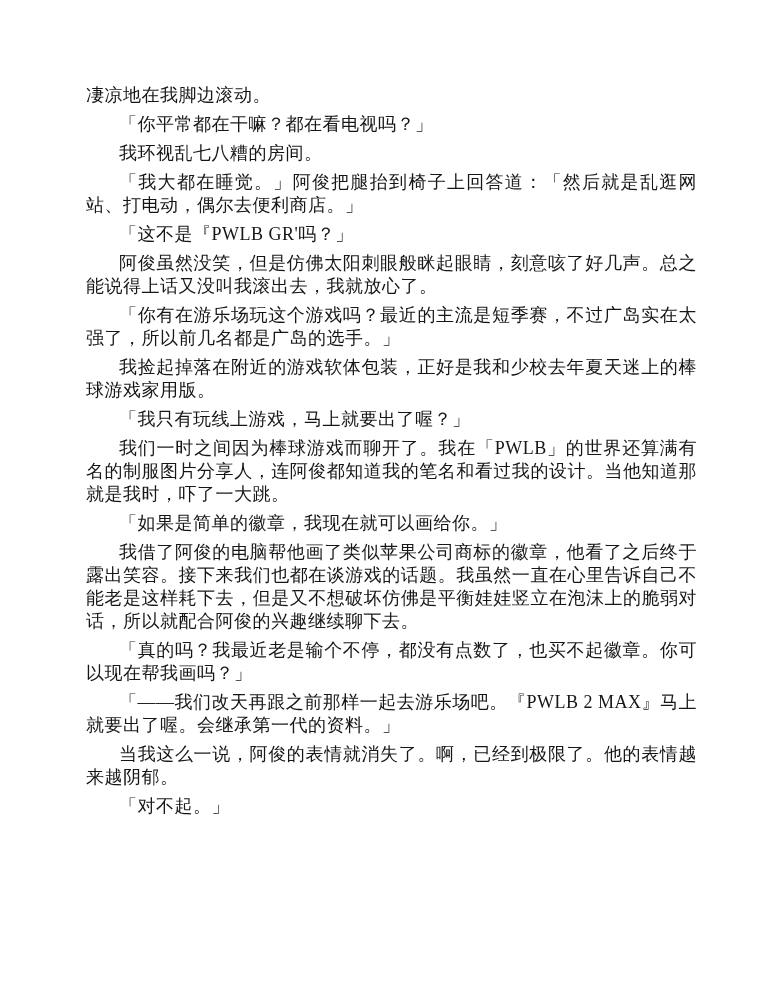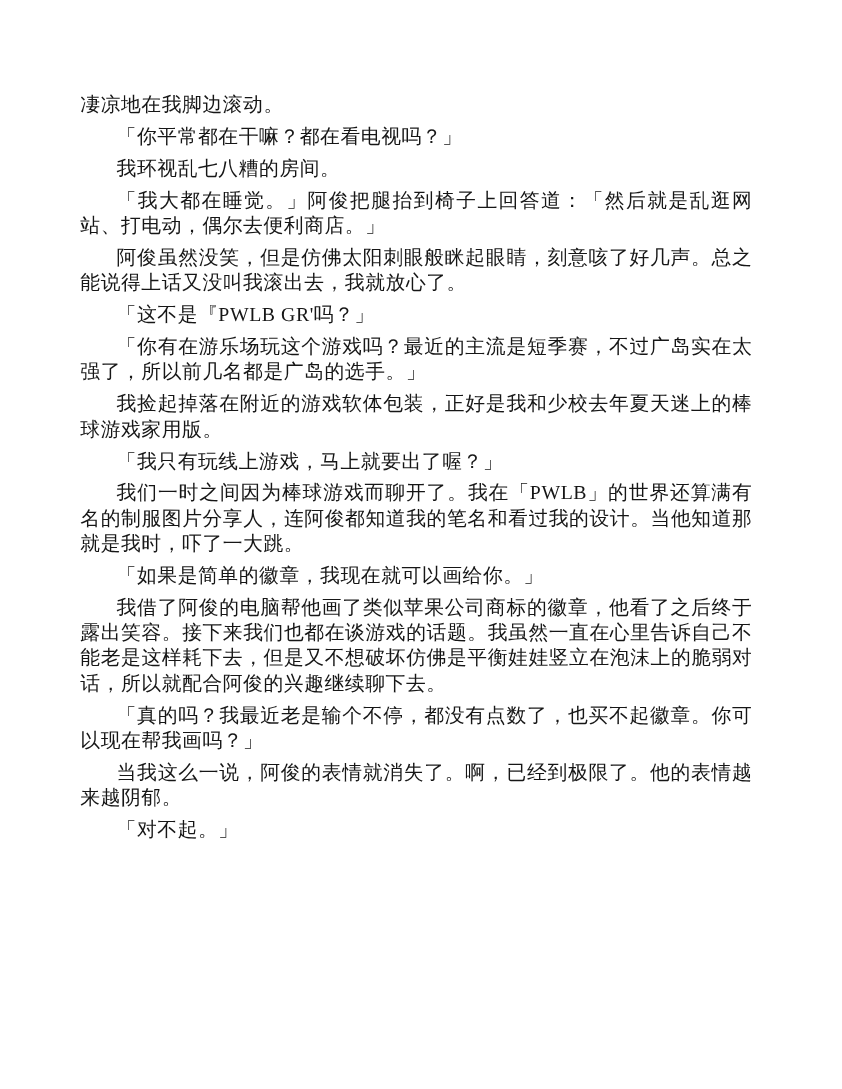--- a/index.html
+++ b/index.html
@@ -9,21 +9,21 @@
   body {
     width: 765px;
     height: 990px;
     background: #ffffff;
     overflow: hidden;
     position: relative;
     font-family: "Liberation Serif", "DejaVu Serif", serif;
   }
   .page {
     position: absolute;
-    left: 73px;
+    left: 86px;
     top: 84px;
     width: 611px;
     color: #161616;
     font-size: 18px;
     line-height: 23px;
     text-align: justify;
     letter-spacing: 0.5px;
   }
   .page p {
     margin: 0 0 6px 0;
@@ -34,24 +34,25 @@
   }
 </style>
 </head>
 <body>
 
 <div class="page">
   <p class="continuation">凄凉地在我脚边滚动。</p>
   <p>「你平常都在干嘛？都在看电视吗？」</p>
   <p>我环视乱七八糟的房间。</p>
   <p>「我大都在睡觉。」阿俊把腿抬到椅子上回答道：「然后就是乱逛网站、打电动，偶尔去便利商店。」</p>
+  <p>「这不是『PWLB GR'吗？」</p>
   <p>阿俊虽然没笑，但是仿佛太阳刺眼般眯起眼睛，刻意咳了好几声。总之能说得上话又没叫我滚出去，我就放心了。</p>
-  <p>「这不是『PWLB GR'吗？」</p>
   <p>「你有在游乐场玩这个游戏吗？最近的主流是短季赛，不过广岛实在太强了，所以前几名都是广岛的选手。」</p>
   <p>我捡起掉落在附近的游戏软体包装，正好是我和少校去年夏天迷上的棒球游戏家用版。</p>
   <p>「我只有玩线上游戏，马上就要出了喔？」</p>
   <p>我们一时之间因为棒球游戏而聊开了。我在「PWLB」的世界还算满有名的制服图片分享人，连阿俊都知道我的笔名和看过我的设计。当他知道那就是我时，吓了一大跳。</p>
   <p>「如果是简单的徽章，我现在就可以画给你。」</p>
   <p>我借了阿俊的电脑帮他画了类似苹果公司商标的徽章，他看了之后终于露出笑容。接下来我们也都在谈游戏的话题。我虽然一直在心里告诉自己不能老是这样耗下去，但是又不想破坏仿佛是平衡娃娃竖立在泡沫上的脆弱对话，所以就配合阿俊的兴趣继续聊下去。</p>
   <p>「真的吗？我最近老是输个不停，都没有点数了，也买不起徽章。你可以现在帮我画吗？」</p>
+  <p>「——我们改天再跟之前那样一起去游乐场吧。『PWLB 2 MAX』马上就要出了喔。会继承第一代的资料。」</p>
   <p>当我这么一说，阿俊的表情就消失了。啊，已经到极限了。他的表情越来越阴郁。</p>
   <p>「对不起。」</p>
 </div>
 
 </body></html>

